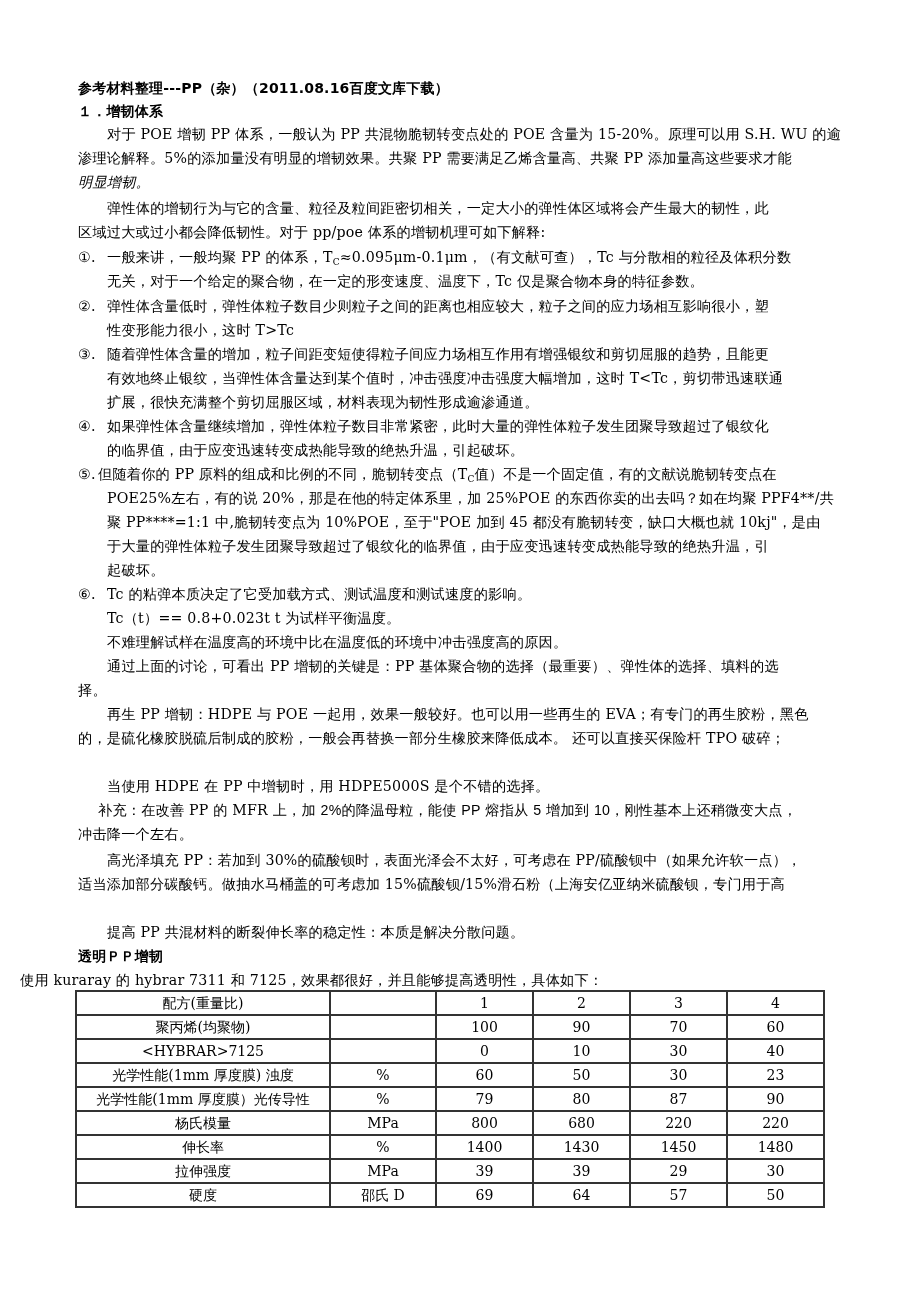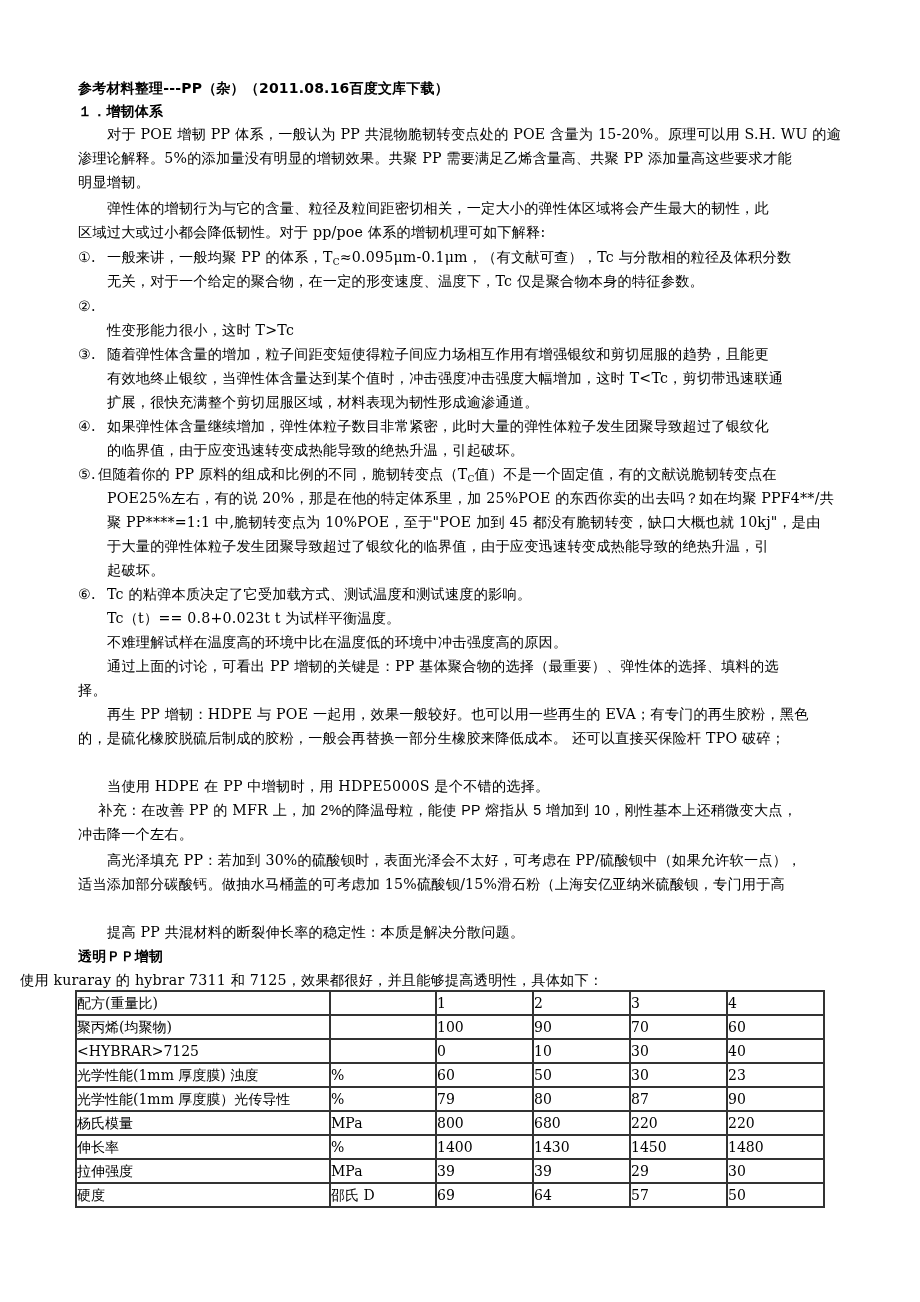--- a/index.html
+++ b/index.html
@@ -5,45 +5,46 @@
   html, body { margin:0; padding:0; background:#ffffff; }
   body { width:920px; height:1302px; position:relative; overflow:hidden;
          font-family:"DejaVu Serif","Liberation Serif",serif; color:#000; }
   .page { position:absolute; left:0; top:0; width:920px; height:1302px; }
   .line { position:absolute; font-size:14.2px; line-height:20px; white-space:nowrap; letter-spacing:0.2px; }
   .bold { font-family:"DejaVu Sans","Liberation Sans",sans-serif; font-weight:bold; font-size:14px; }
   .sans { font-family:"Liberation Sans","DejaVu Sans",sans-serif; }
   sub { font-size:9px; vertical-align:-3px; }
   table.props { position:absolute; left:75px; top:990px; border-collapse:collapse;
                 font-family:"DejaVu Serif","Liberation Serif",serif; font-size:14px; }
-  table.props td { border:2px solid #333; height:22px; padding:0; text-align:left; line-height:20px; }
+  table.props td { border:2px solid #333; height:22px; padding:0; text-align:center; line-height:20px; }
   table.props td.c0 { width:252px; }
   table.props td.c1 { width:104px; }
   table.props td.cn { width:95px; }
 </style>
 </head>
 <body>
 
 <div class="page">
 
   <div class="line bold" style="left:78px;top:78px;">参考材料整理---PP（杂）（2011.08.16百度文库下载）</div>
   <div class="line bold" style="left:78px;top:101px;">１．增韧体系</div>
 
   <div class="line" style="left:107px;top:124px;">对于 POE 增韧 PP 体系，一般认为 PP 共混物脆韧转变点处的 POE 含量为 15-20%。原理可以用 S.H. WU 的逾</div>
   <div class="line" style="left:78px;top:148px;">渗理论解释。5%的添加量没有明显的增韧效果。共聚 PP 需要满足乙烯含量高、共聚 PP 添加量高这些要求才能</div>
-  <div class="line" style="left:78px;top:172px;">明显增韧。</div>
+  <div class="line" style="left:78px;top:172px;font-style:italic;">明显增韧。</div>
 
   <div class="line" style="left:107px;top:198px;">弹性体的增韧行为与它的含量、粒径及粒间距密切相关，一定大小的弹性体区域将会产生最大的韧性，此</div>
   <div class="line" style="left:78px;top:222px;">区域过大或过小都会降低韧性。对于 pp/poe 体系的增韧机理可如下解释:</div>
 
   <div class="line" style="left:78px;top:247px;">①.</div>
   <div class="line" style="left:107px;top:247px;"><span>一般来讲，一般均聚 PP 的体系，T</span><sub>C</sub><span>≈0.095μm-0.1μm，（有文献可查），Tc 与分散相的粒径及体积分数</span></div>
   <div class="line" style="left:107px;top:271px;">无关，对于一个给定的聚合物，在一定的形变速度、温度下，Tc 仅是聚合物本身的特征参数。</div>
 
   <div class="line" style="left:78px;top:296px;">②.</div>
+  <div class="line" style="left:107px;top:296px;">弹性体含量低时，弹性体粒子数目少则粒子之间的距离也相应较大，粒子之间的应力场相互影响很小，塑</div>
   <div class="line" style="left:107px;top:320px;">性变形能力很小，这时 T&gt;Tc</div>
 
   <div class="line" style="left:78px;top:344px;">③.</div>
   <div class="line" style="left:107px;top:344px;">随着弹性体含量的增加，粒子间距变短使得粒子间应力场相互作用有增强银纹和剪切屈服的趋势，且能更</div>
   <div class="line" style="left:107px;top:368px;">有效地终止银纹，当弹性体含量达到某个值时，冲击强度冲击强度大幅增加，这时 T&lt;Tc，剪切带迅速联通</div>
   <div class="line" style="left:107px;top:392px;">扩展，很快充满整个剪切屈服区域，材料表现为韧性形成逾渗通道。</div>
 
   <div class="line" style="left:78px;top:416px;">④.</div>
   <div class="line" style="left:107px;top:416px;">如果弹性体含量继续增加，弹性体粒子数目非常紧密，此时大量的弹性体粒子发生团聚导致超过了银纹化</div>
   <div class="line" style="left:107px;top:440px;">的临界值，由于应变迅速转变成热能导致的绝热升温，引起破坏。</div>

